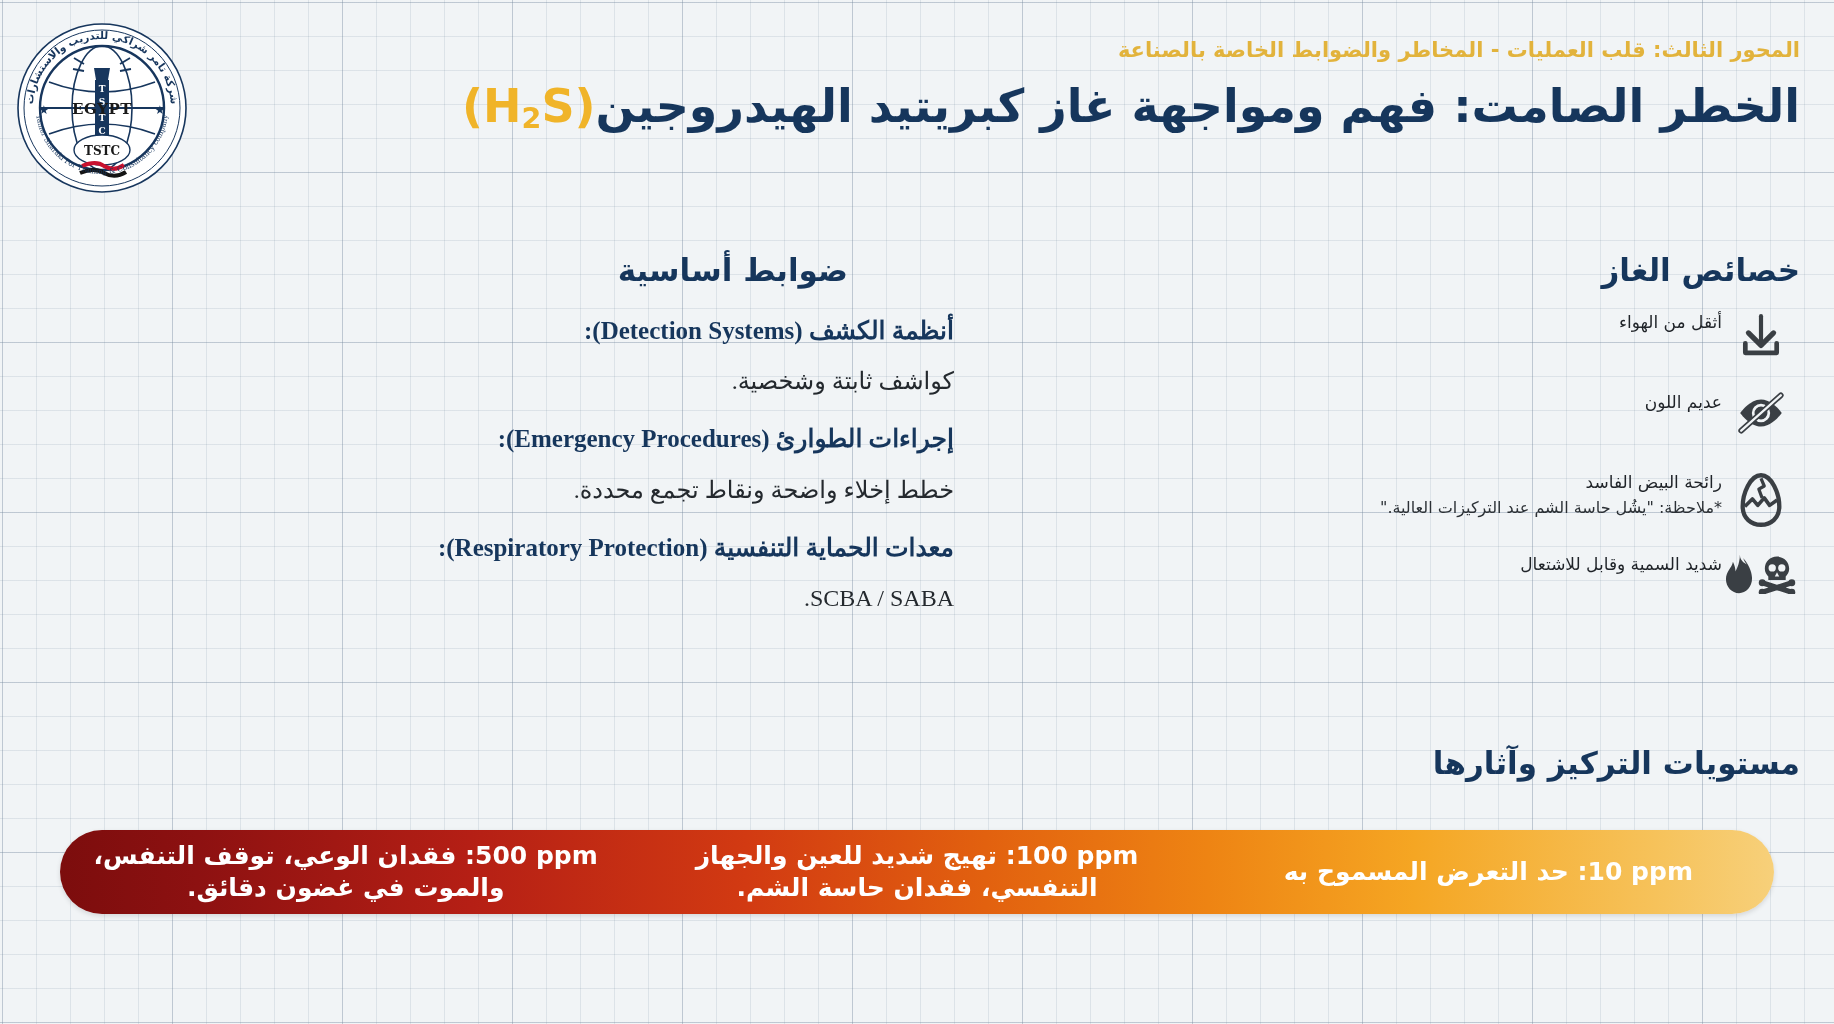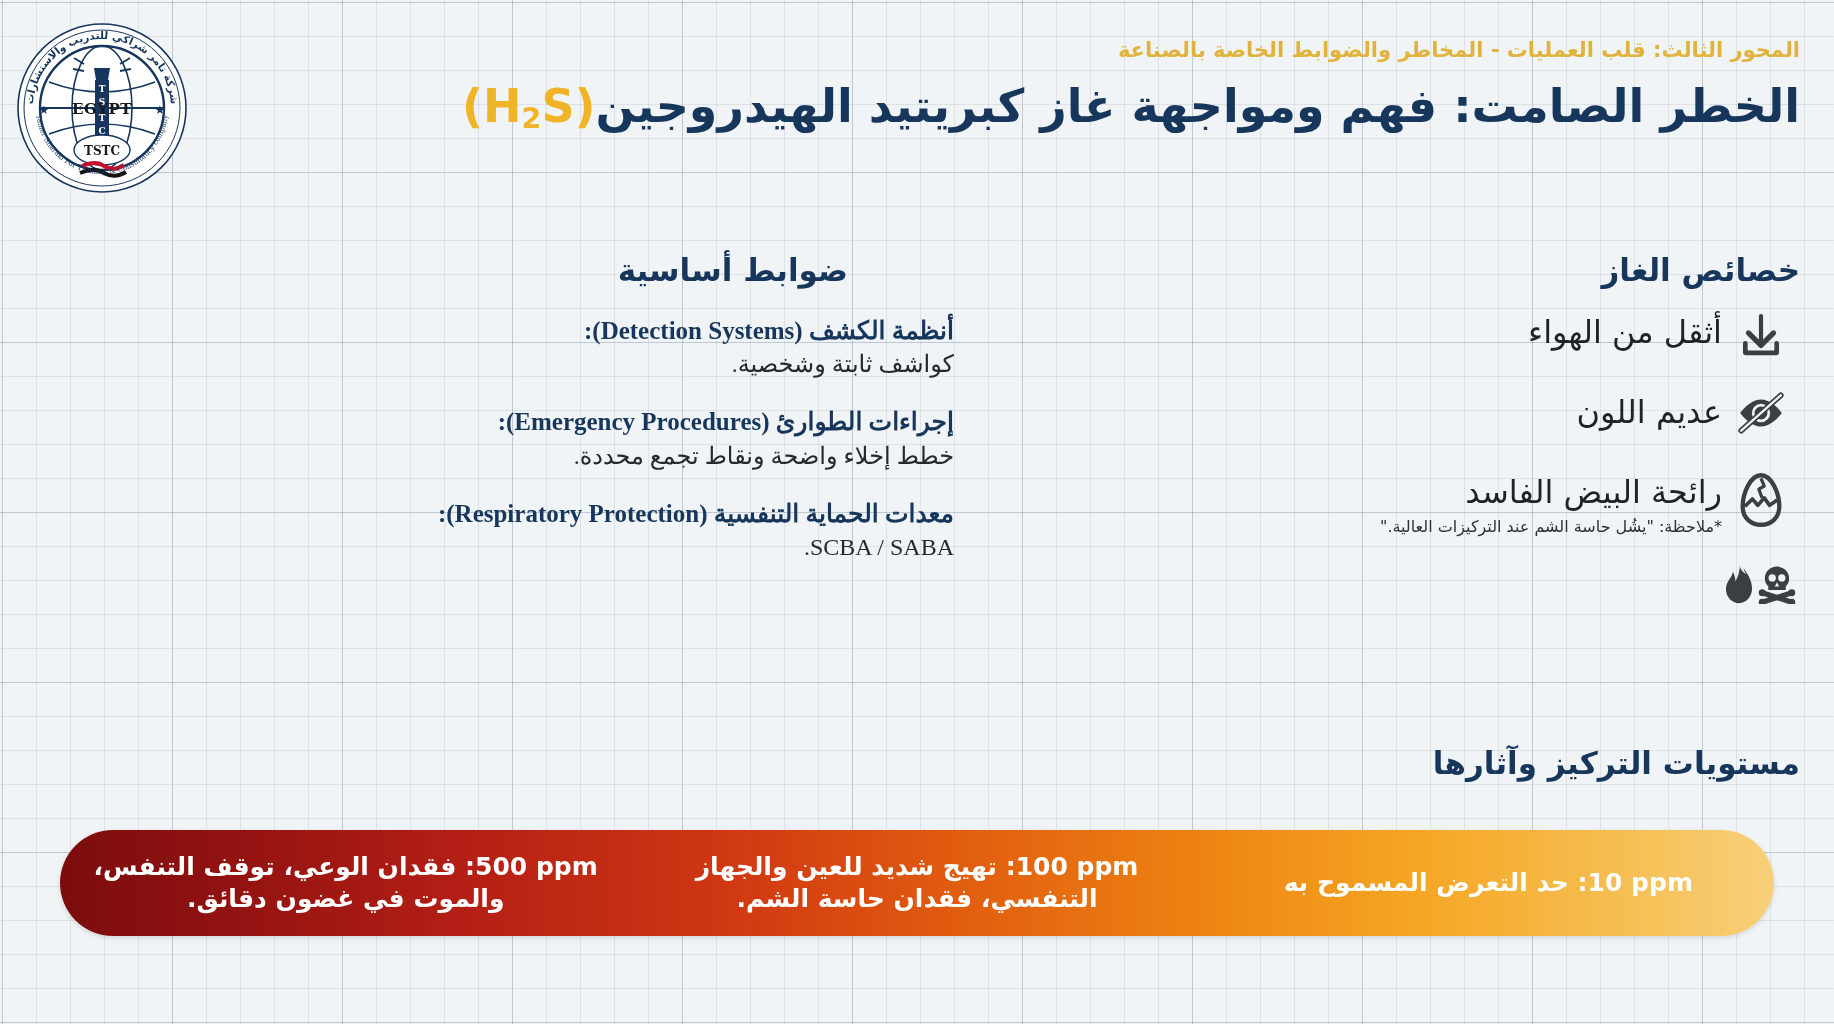--- a/index.html
+++ b/index.html
@@ -123,21 +123,21 @@
     color: #3a3f44;
   }
   .prop-icon svg { display: block; }
   .prop-icon.dual { gap: 4px; }
   .prop-text {
     flex: 1 1 auto;
     text-align: right;
     padding-top: 2px;
   }
   .prop-label {
-    font-size: 32px;
+    font-size: 17px;
     color: #1f2328;
     line-height: 1.25;
     white-space: nowrap;
   }
   .prop-note {
     font-size: 16px;
     color: #2c3136;
     margin-top: 5px;
     line-height: 1.3;
     white-space: nowrap;
@@ -158,31 +158,31 @@
     font-weight: bold;
     color: #16365c;
     line-height: 1.25;
     white-space: nowrap;
   }
   .ctrl-title .en { direction: ltr; unicode-bidi: embed; }
   .ctrl-body {
     font-size: 24px;
     color: #24292e;
     line-height: 1.3;
-    margin-top: 3px;
+    margin-top: 20px;
     white-space: nowrap;
   }
 
   
   #levels-bar {
     position: absolute;
     left: 60px;
     top: 830px;
     width: 1714px;
-    height: 106px;
+    height: 84px;
     border-radius: 59px;
     background: linear-gradient(to left,
         #f7d07a 0%,
         #f6c25a 7%,
         #f5a623 21%,
         #ee8413 33%,
         #e2610f 46%,
         #d23a12 60%,
         #b51f15 76%,
         #8d1111 92%,
@@ -325,20 +325,23 @@
             <circle cx="40" cy="33" r="4" fill="#3a3f44"></circle>
             <circle cx="40" cy="44" r="4" fill="#3a3f44"></circle>
           </svg>
         </span>
         <span>
           <svg viewBox="0 0 32 46" width="28" height="40" aria-hidden="true">
             <path d="M17 1 C17 9 25 12 25 12 C22 9 21 5 21 5 C21 5 31 16 31 28 C31 38 24 45 16 45 C8 45 1 38 1 29 C1 20 8 16 9 9 C12 15 12 20 12 20 C12 20 17 12 17 1 Z" fill="#3a3f44"></path>
           </svg>
         </span>
       </div>
+      <div class="prop-text">
+        <div class="prop-label">شديد السمية وقابل للاشتعال</div>
+      </div>
     </div>
   </div>
 
   <div class="col-heading" id="heading-controls">ضوابط أساسية</div>
 
   <div id="controls">
 
     <div class="ctrl-item">
       <div class="ctrl-title"><span>أنظمة الكشف </span><span class="en">(Detection Systems)</span><span>:</span></div>
       <div class="ctrl-body">كواشف ثابتة وشخصية.</div>

